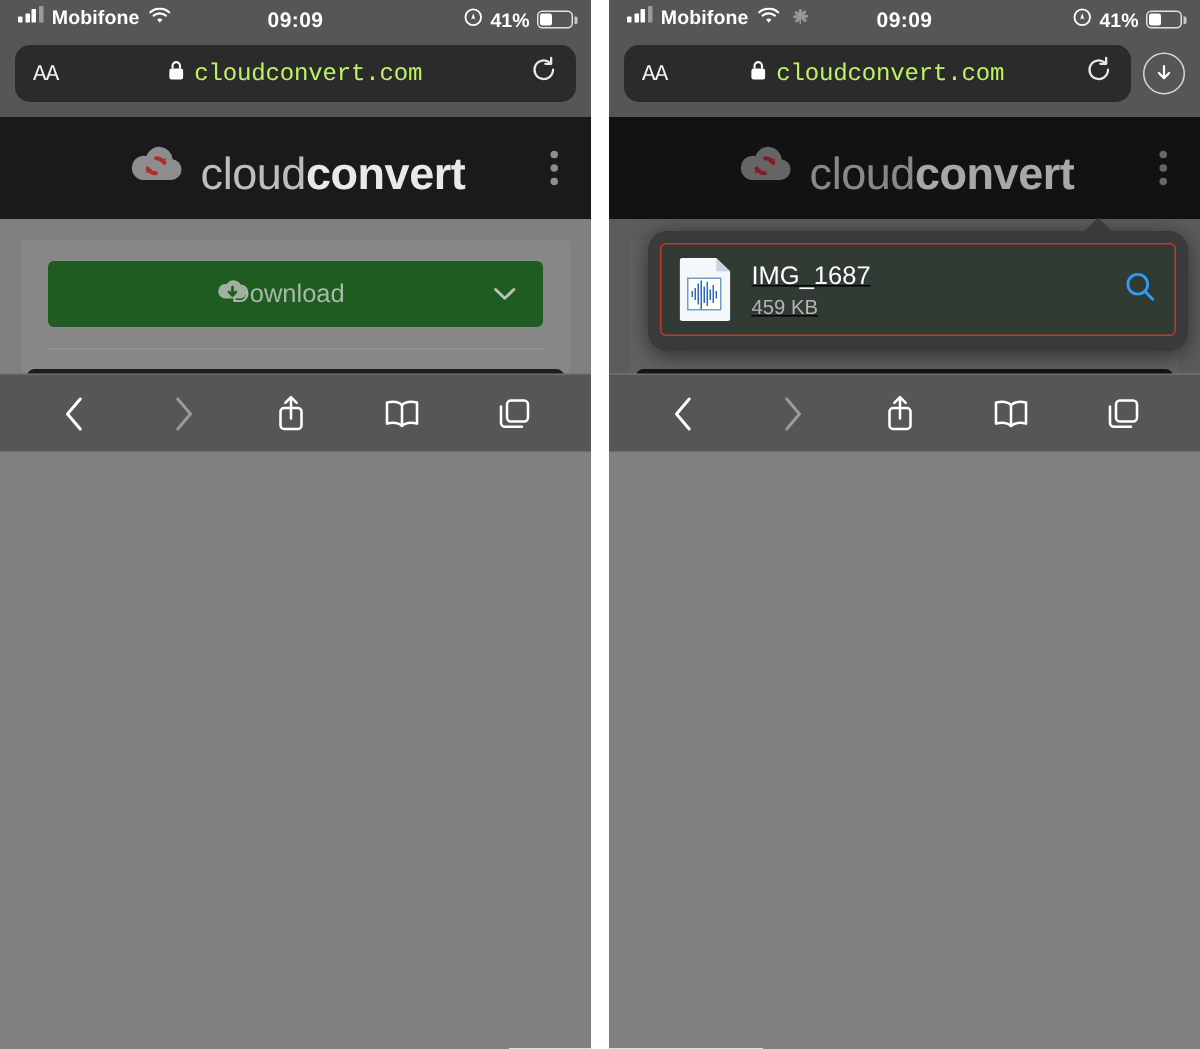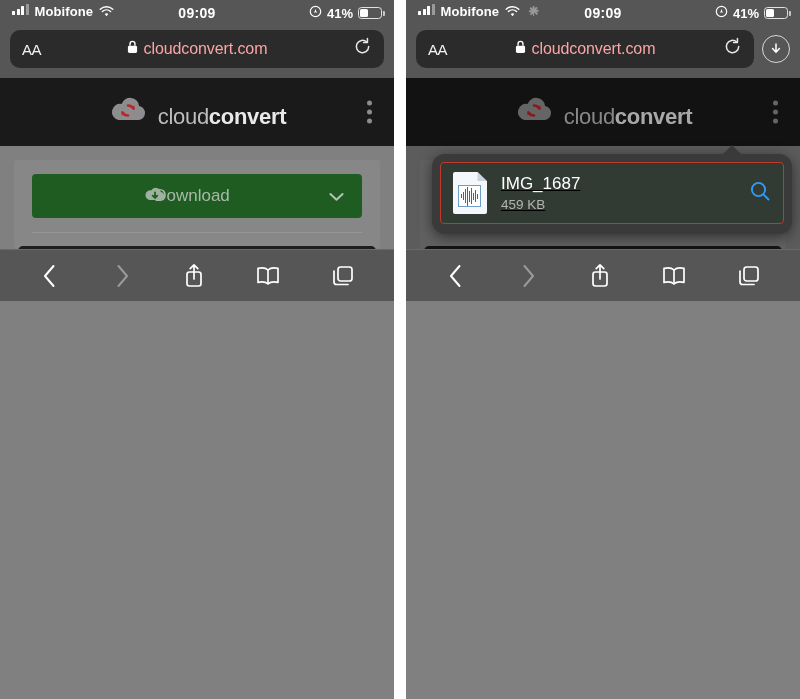--- a/index.html
+++ b/index.html
@@ -55,35 +55,35 @@
   .batt::after {
     content: ""; position: absolute; right: -3.6px; top: 3px;
     width: 2px; height: 5px; background: #c8c8c8; border-radius: 0 1px 1px 0;
   }
   .batt i { display: block; height: 100%; width: 41%; background: #ffffff; border-radius: 1.5px; }
 
   
   .navbar {
     background: #565656;
     padding: 4px 10px 10px 10px;
-    display: flex; align-items: center; gap: 8px;
+    display: flex; align-items: center; gap: 8px; font-family: Liberation Mono, monospace;
   }
   .urlfield {
     flex: 1; height: 38px;
     background: #2b2b2b; border-radius: 10px;
     display: flex; align-items: center;
     padding: 0 12px; position: relative;
   }
   .aa { color: #f2f2f2; font-size: 15px; letter-spacing: -.5px; }
   .url-center {
     position: absolute; left: 0; right: 0;
     display: flex; align-items: center; justify-content: center; gap: 6px;
     pointer-events: none;
   }
-  .url-text { color: #fca5a5; font-size: 16px; letter-spacing: -.1px; }
+  .url-text { color: #bef264; font-size: 16px; letter-spacing: -.1px; }
   .reload { margin-left: auto; color: #e8e8e8; font-size: 18px; }
   .dl-btn {
     width: 28px; height: 28px; border-radius: 50%;
     border: 1.6px solid #d8d8d8; color: #ffffff;
     display: flex; align-items: center; justify-content: center;
     flex: 0 0 auto;
   }
 
   
   .page {
@@ -92,21 +92,21 @@
     background: #808080;
     overflow: hidden;
   }
   .site-header {
     background: #1a1a1a;
     height: 68px;
     display: flex; align-items: center; justify-content: center;
     position: relative;
   }
   .brand { display: flex; align-items: center; gap: 10px; }
-  .brand-text { font-size: 22px; color: #bdbdbd; letter-spacing: -.3px; margin-top: 10px; }
+  .brand-text { font-size: 30px; color: #bdbdbd; letter-spacing: -.3px; margin-top: 10px; }
   .brand-text b { color: #e9e9e9; }
   .kebab {
     position: absolute; right: 22px; top: 50%; transform: translateY(-50%);
     display: flex; flex-direction: column; gap: 4px;
   }
   .kebab i { width: 5px; height: 5px; border-radius: 50%; background: #8d8d8d; display: block; }
 
   .body-area { padding: 14px 14px 0 14px; }
   .panel-card { background: rgba(255,255,255,.06); border-radius: 3px; padding: 14px 18px 16px 18px; }
   .dl-green {

